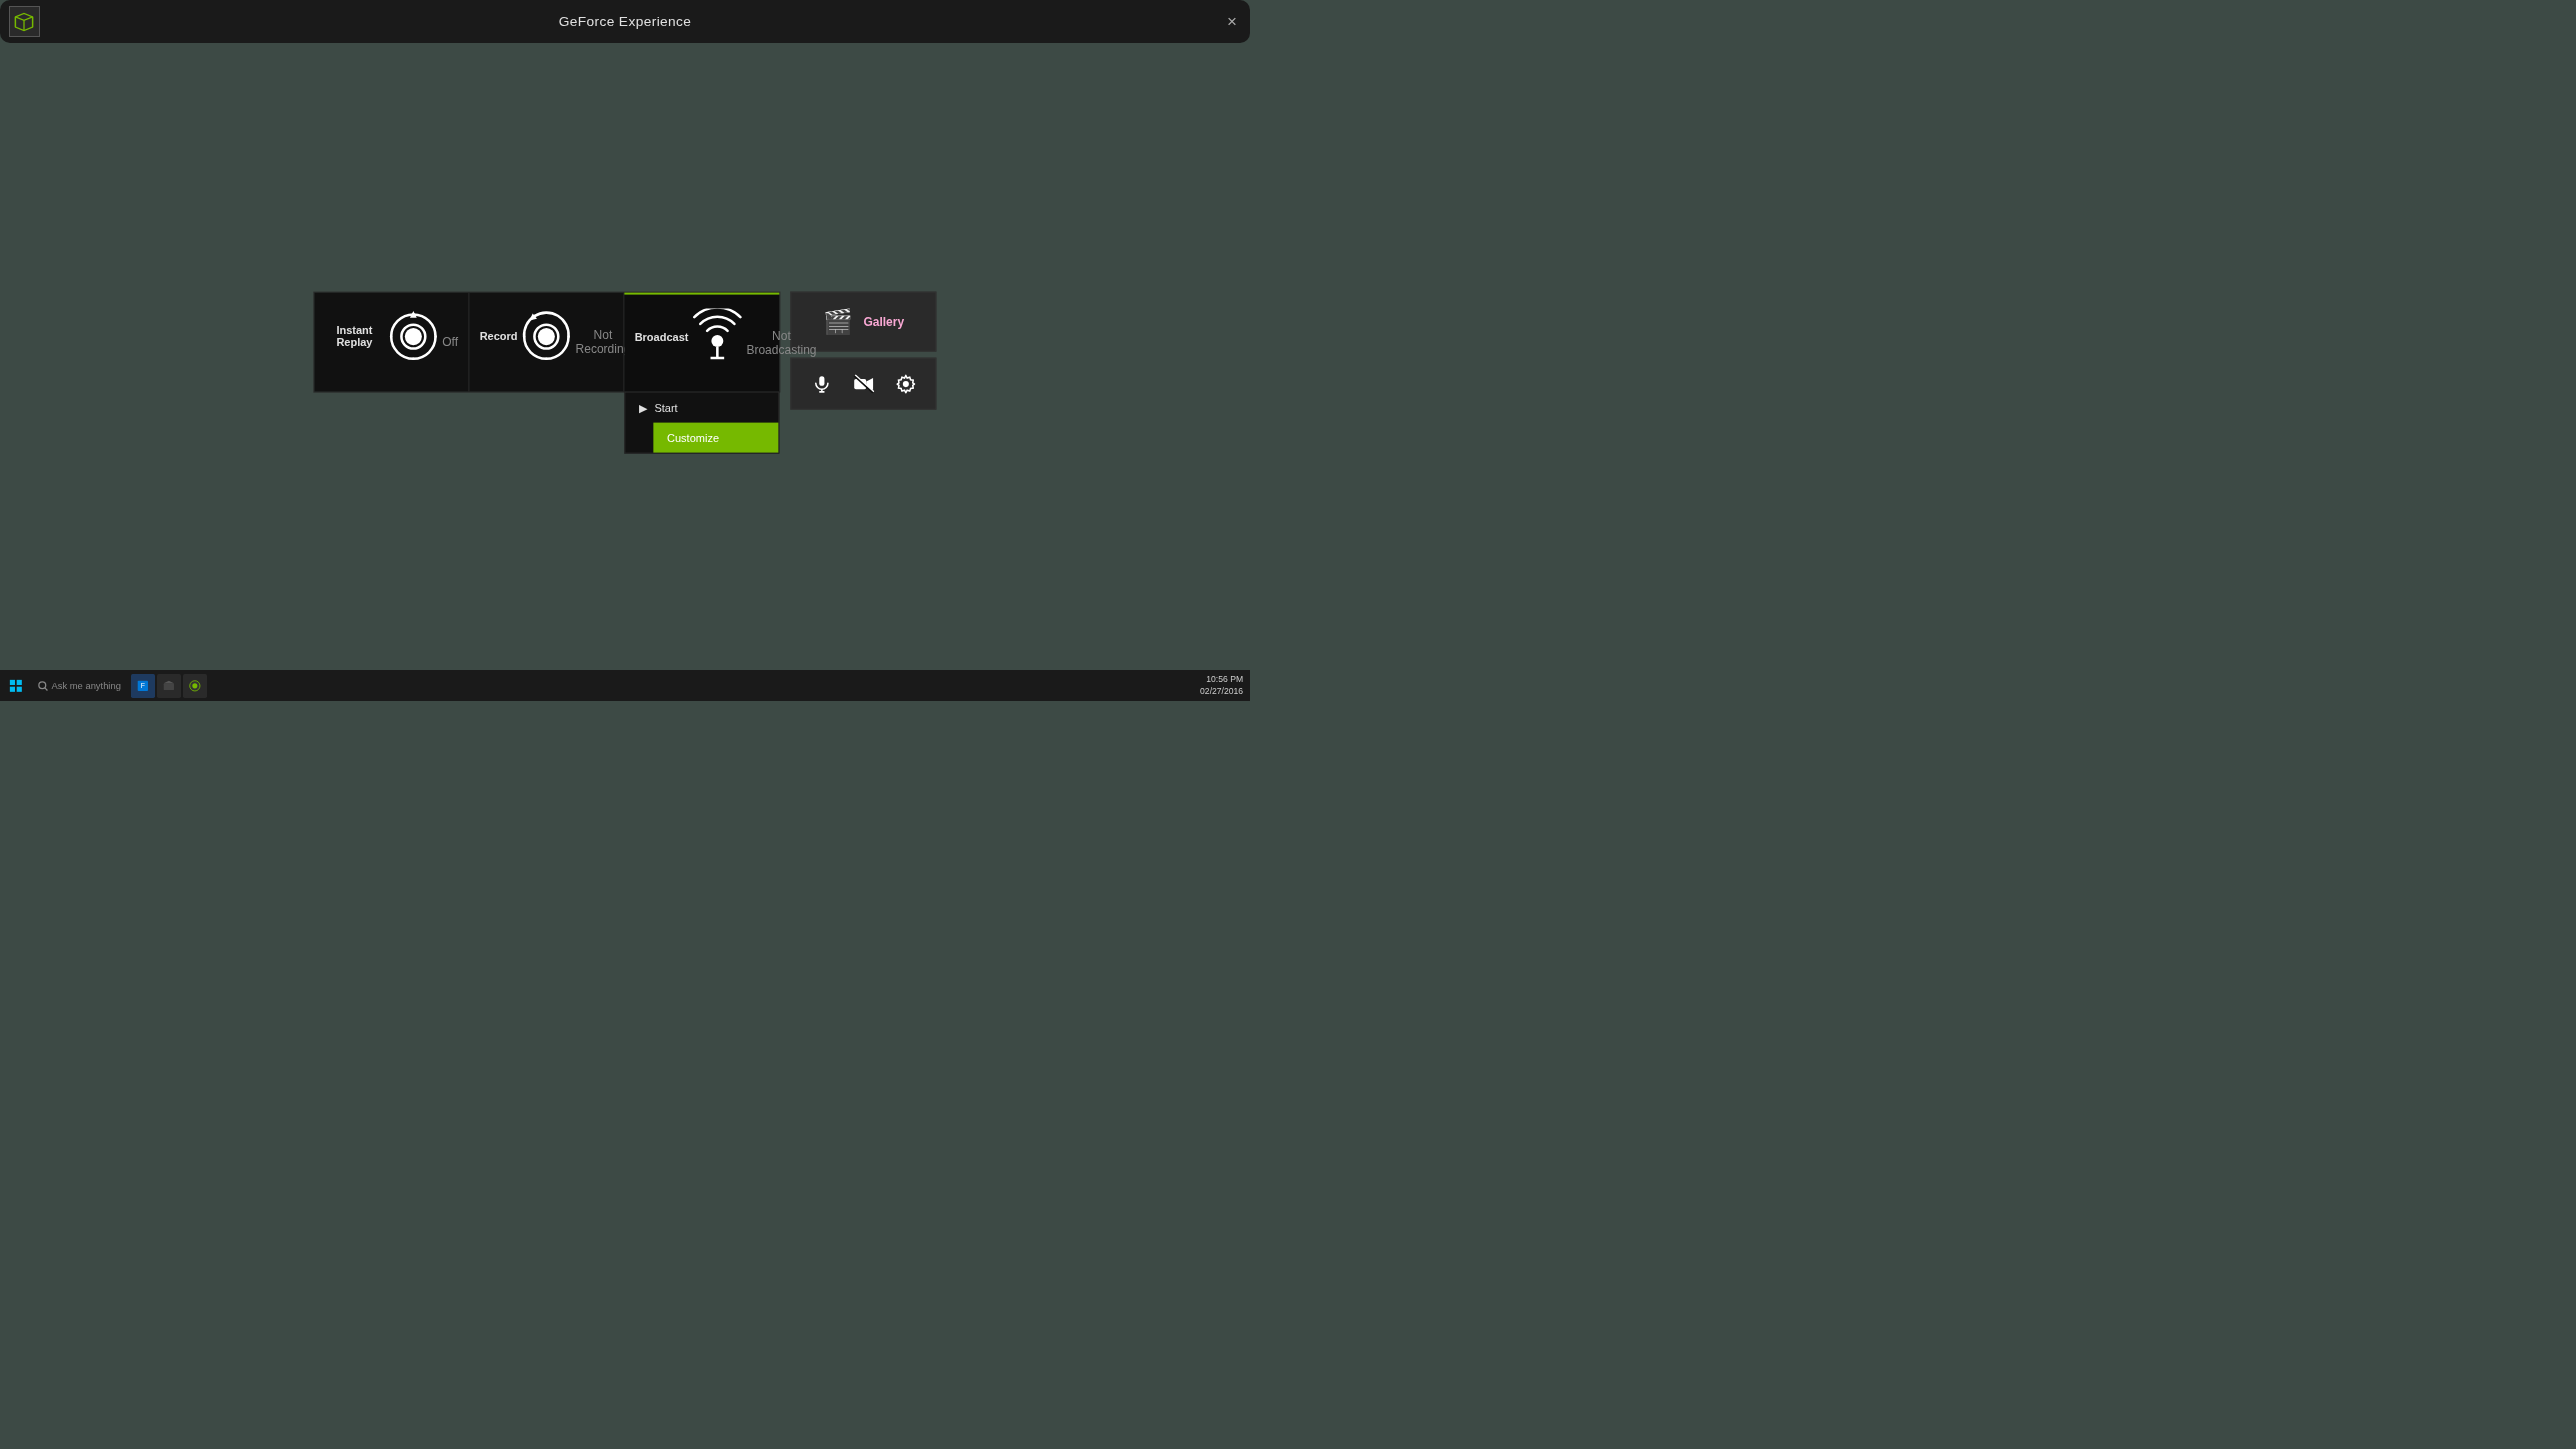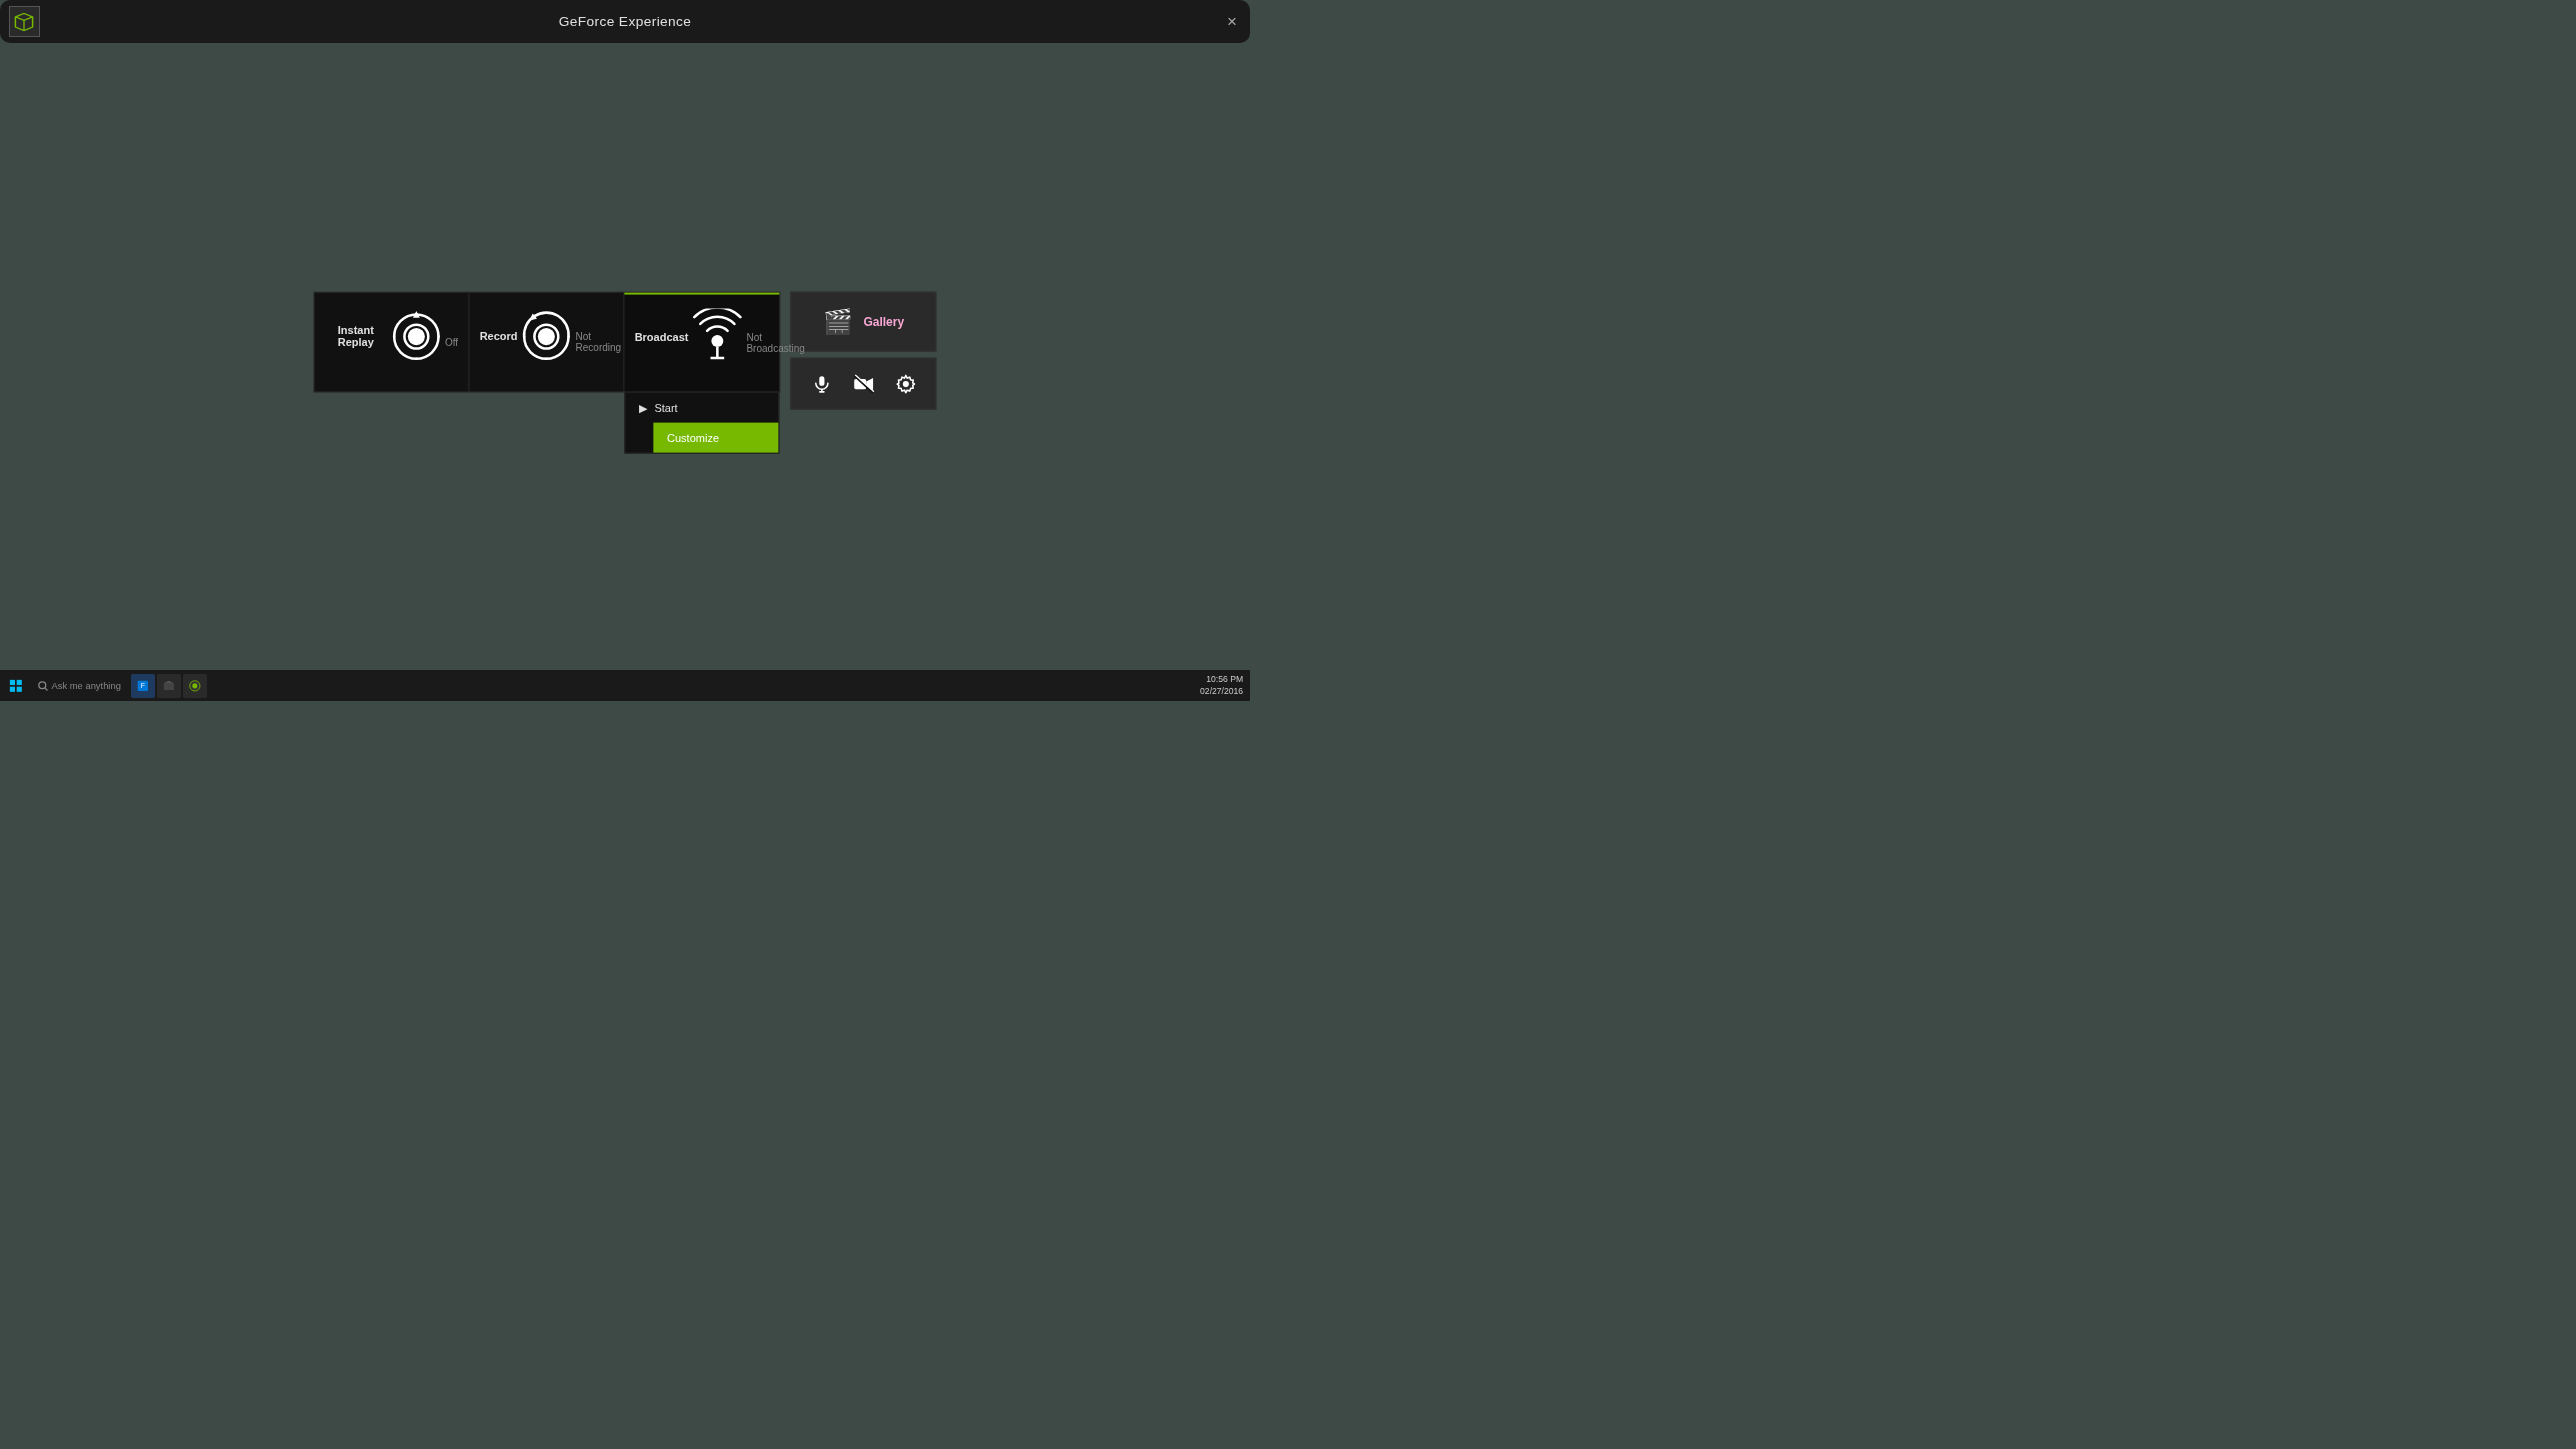--- a/index.html
+++ b/index.html
@@ -122,22 +122,22 @@
       width: 60px;
       height: 60px;
       margin-bottom: 10.3px;
       display: flex;
       align-items: center;
       justify-content: center;
     }
 
     .feature-card-status {
       color: #888;
-      font-size: 10px;
-      text-align: left;
+      font-size: 12px;
+      text-align: center;
     }
 
     
     .broadcast-dropdown {
       position: absolute;
       top: 100%;
       left: 0;
       width: 100%;
       background: #111;
       border: 0.9px solid #2a2a2a;

